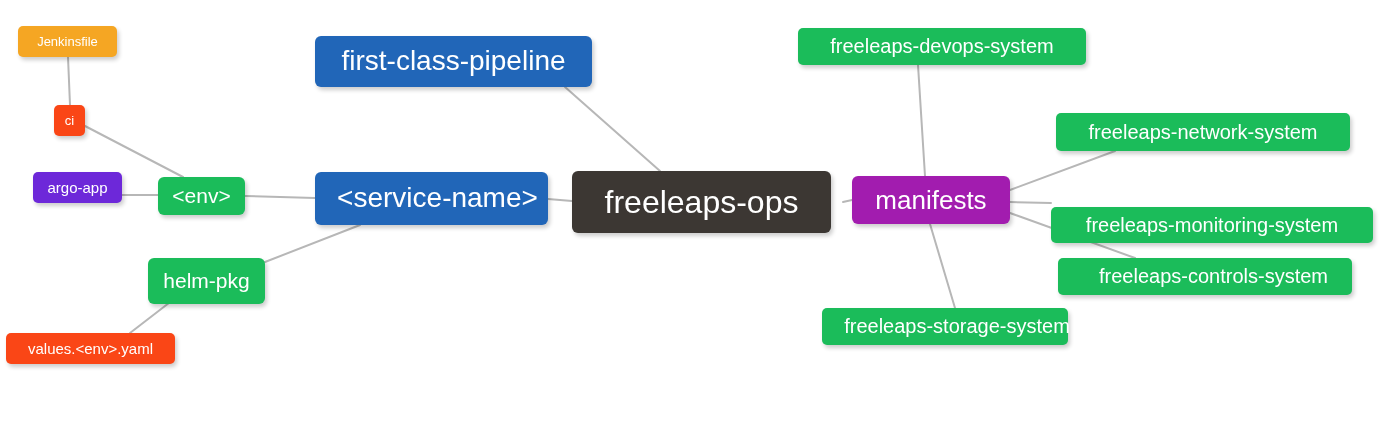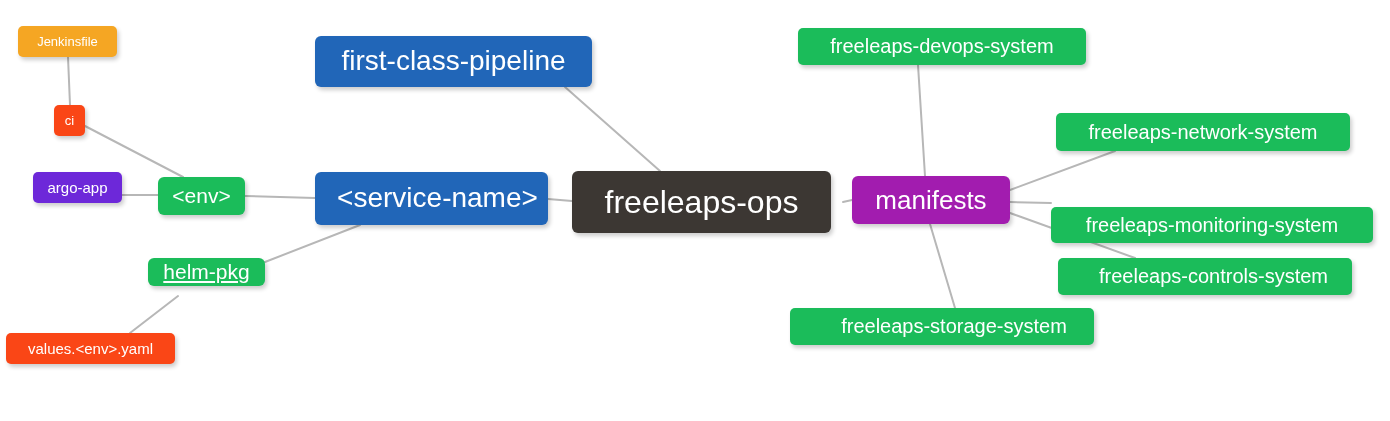--- a/index.html
+++ b/index.html
@@ -71,21 +71,21 @@
       </div>
       <div class="node" style="left: 54px; top: 105px; width: 31px; height: 31px; background: rgb(250, 70, 22); font-size: 13px; border-radius: 5px;">
         <span class="node-label">ci</span>
       </div>
       <div class="node" style="left: 33px; top: 172px; width: 89px; height: 31px; background: #6d28d9; font-size: 15px; border-radius: 5px;">
         <span class="node-label">argo-app</span>
       </div>
       <div class="node" style="left: 158px; top: 177px; width: 87px; height: 38px; background: rgb(27, 188, 90); font-size: 21px; border-radius: 6px;">
         <span class="node-label">&lt;env&gt;</span>
       </div>
-      <div class="node" style="left: 148px; top: 258px; width: 117px; height: 28px; background: rgb(27, 188, 90); font-size: 21px; border-radius: 6px; text-decoration: underline;">
+      <div class="node" style="left: 148px; top: 258px; width: 117px; height: 46px; background: rgb(27, 188, 90); font-size: 21px; border-radius: 6px;">
         <span class="node-label">helm-pkg</span>
       </div>
       <div class="node" style="left: 6px; top: 333px; width: 169px; height: 31px; background: rgb(250, 70, 22); font-size: 15px; border-radius: 5px;">
         <span class="node-label">values.&lt;env&gt;.yaml</span>
       </div>
       <div class="node" style="left: 315px; top: 36px; width: 277px; height: 51px; background: rgb(33, 102, 184); font-size: 28px; border-radius: 6px;">
         <span class="node-label">first-class-pipeline</span>
       </div>
       <div class="node" style="left: 315px; top: 172px; width: 233px; height: 53px; background: rgb(33, 102, 184); font-size: 28px; border-radius: 6px; padding-left: 12px;">
         <span class="node-label">&lt;service-name&gt;</span>
@@ -101,17 +101,17 @@
       </div>
       <div class="node" style="left: 1056px; top: 113px; width: 294px; height: 38px; background: rgb(27, 188, 90); font-size: 20px; border-radius: 5px;">
         <span class="node-label">freeleaps-network-system</span>
       </div>
       <div class="node" style="left: 1051px; top: 187px; width: 322px; height: 36px; background: rgb(27, 188, 90); font-size: 20px; border-radius: 5px; margin-top: 20px;">
         <span class="node-label">freeleaps-monitoring-system</span>
       </div>
       <div class="node" style="left: 1058px; top: 258px; width: 294px; height: 37px; background: rgb(27, 188, 90); font-size: 20px; border-radius: 5px; padding-left: 17px;">
         <span class="node-label">freeleaps-controls-system</span>
       </div>
-      <div class="node" style="left: 790px; top: 308px; width: 304px; height: 37px; background: rgb(27, 188, 90); font-size: 20px; border-radius: 5px; padding-left: 24px;">
+      <div class="node" style="left: 822px; top: 308px; width: 246px; height: 37px; background: rgb(27, 188, 90); font-size: 20px; border-radius: 5px; padding-left: 24px;">
         <span class="node-label">freeleaps-storage-system</span>
       </div>
     </div>
 </div>
 
 </body></html>

